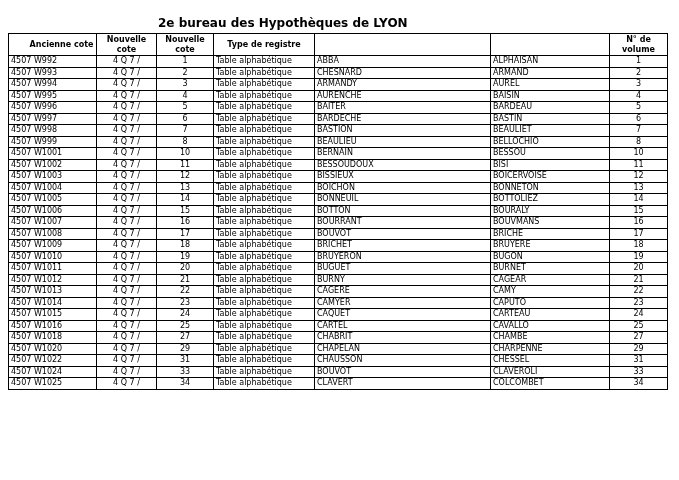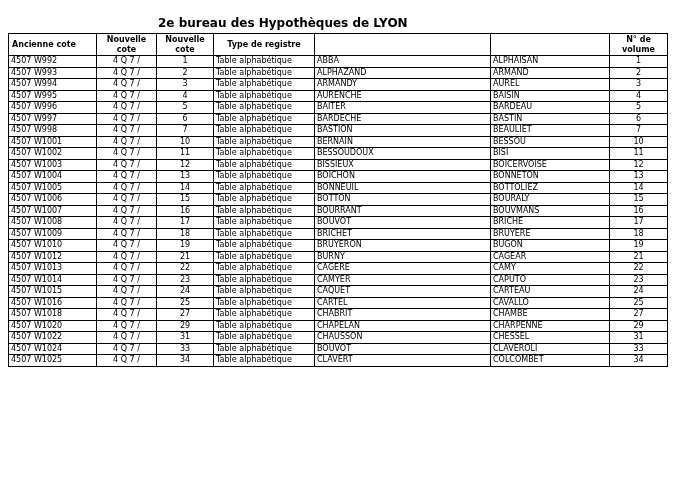--- a/index.html
+++ b/index.html
@@ -42,22 +42,22 @@
   table.registre th {
     font-weight: bold;
     text-align: center;
     vertical-align: middle;
     white-space: pre-line;
     line-height: 10px;
     height: 22px;
     padding: 0 1px;
   }
   table.registre th.align-left {
-    text-align: left;
-    padding-left: 3px;
+    text-align: center;
+    padding-left: 19px;
   }
   table.registre td {
     height: 10.7px;
     line-height: 10.5px;
     vertical-align: middle;
   }
   td.c-left  { text-align: left;  padding-left: 3px; }
   td.c-center{ text-align: center; }
 </style>
 </head>
@@ -97,21 +97,21 @@
     <td class="c-left">Table alphabétique</td>
     <td class="c-left">ABBA</td>
     <td class="c-left">ALPHAISAN</td>
     <td class="c-center">1</td>
   </tr>
       <tr>
     <td class="c-left">4507 W993</td>
     <td class="c-center">4 Q 7 /</td>
     <td class="c-center">2</td>
     <td class="c-left">Table alphabétique</td>
-    <td class="c-left">ALPHAZAND</td>
+    <td class="c-left">CHESNARD</td>
     <td class="c-left">ARMAND</td>
     <td class="c-center">2</td>
   </tr>
       <tr>
     <td class="c-left">4507 W994</td>
     <td class="c-center">4 Q 7 /</td>
     <td class="c-center">3</td>
     <td class="c-left">Table alphabétique</td>
     <td class="c-left">ARMANDY</td>
     <td class="c-left">AUREL</td>
@@ -147,20 +147,29 @@
       <tr>
     <td class="c-left">4507 W998</td>
     <td class="c-center">4 Q 7 /</td>
     <td class="c-center">7</td>
     <td class="c-left">Table alphabétique</td>
     <td class="c-left">BASTION</td>
     <td class="c-left">BEAULIET</td>
     <td class="c-center">7</td>
   </tr>
       <tr>
+    <td class="c-left">4507 W999</td>
+    <td class="c-center">4 Q 7 /</td>
+    <td class="c-center">8</td>
+    <td class="c-left">Table alphabétique</td>
+    <td class="c-left">BEAULIEU</td>
+    <td class="c-left">BELLOCHIO</td>
+    <td class="c-center">8</td>
+  </tr>
+      <tr>
     <td class="c-left">4507 W1001</td>
     <td class="c-center">4 Q 7 /</td>
     <td class="c-center">10</td>
     <td class="c-left">Table alphabétique</td>
     <td class="c-left">BERNAIN</td>
     <td class="c-left">BESSOU</td>
     <td class="c-center">10</td>
   </tr>
       <tr>
     <td class="c-left">4507 W1002</td>
@@ -235,20 +244,29 @@
     <td class="c-center">18</td>
   </tr>
       <tr>
     <td class="c-left">4507 W1010</td>
     <td class="c-center">4 Q 7 /</td>
     <td class="c-center">19</td>
     <td class="c-left">Table alphabétique</td>
     <td class="c-left">BRUYERON</td>
     <td class="c-left">BUGON</td>
     <td class="c-center">19</td>
+  </tr>
+      <tr>
+    <td class="c-left">4507 W1011</td>
+    <td class="c-center">4 Q 7 /</td>
+    <td class="c-center">20</td>
+    <td class="c-left">Table alphabétique</td>
+    <td class="c-left">BUGUET</td>
+    <td class="c-left">BURNET</td>
+    <td class="c-center">20</td>
   </tr>
       <tr>
     <td class="c-left">4507 W1012</td>
     <td class="c-center">4 Q 7 /</td>
     <td class="c-center">21</td>
     <td class="c-left">Table alphabétique</td>
     <td class="c-left">BURNY</td>
     <td class="c-left">CAGEAR</td>
     <td class="c-center">21</td>
   </tr>

